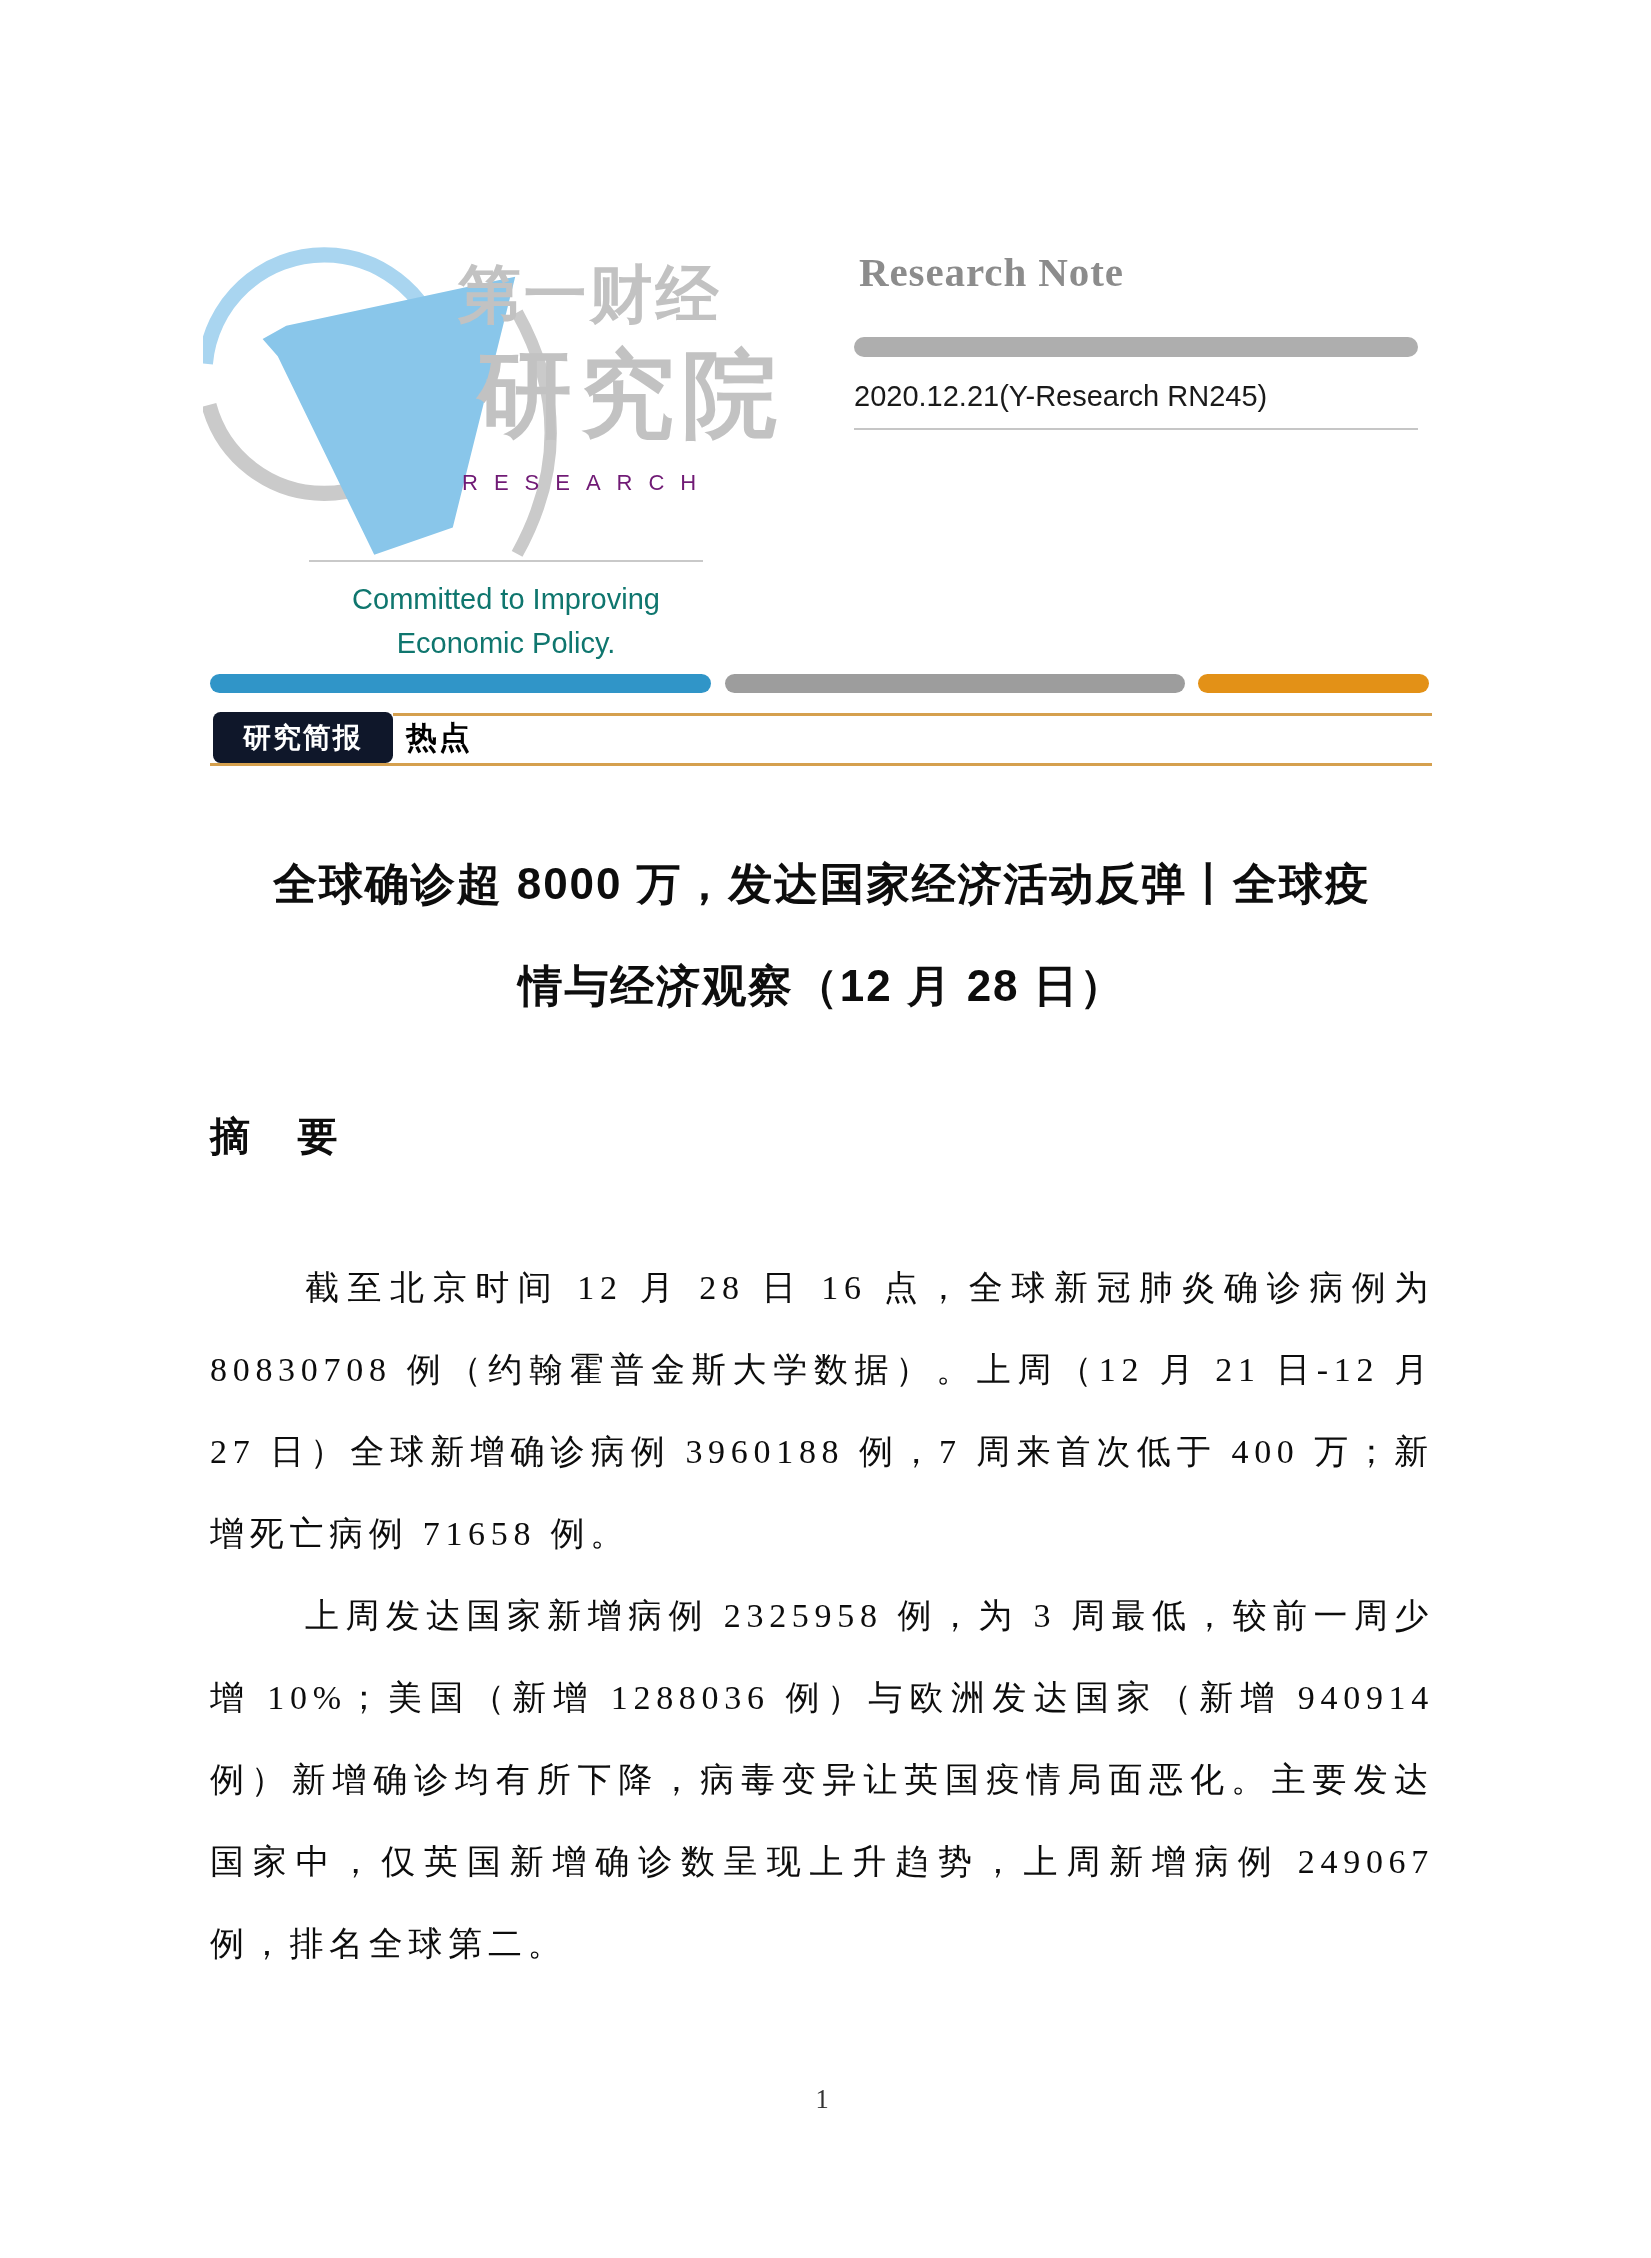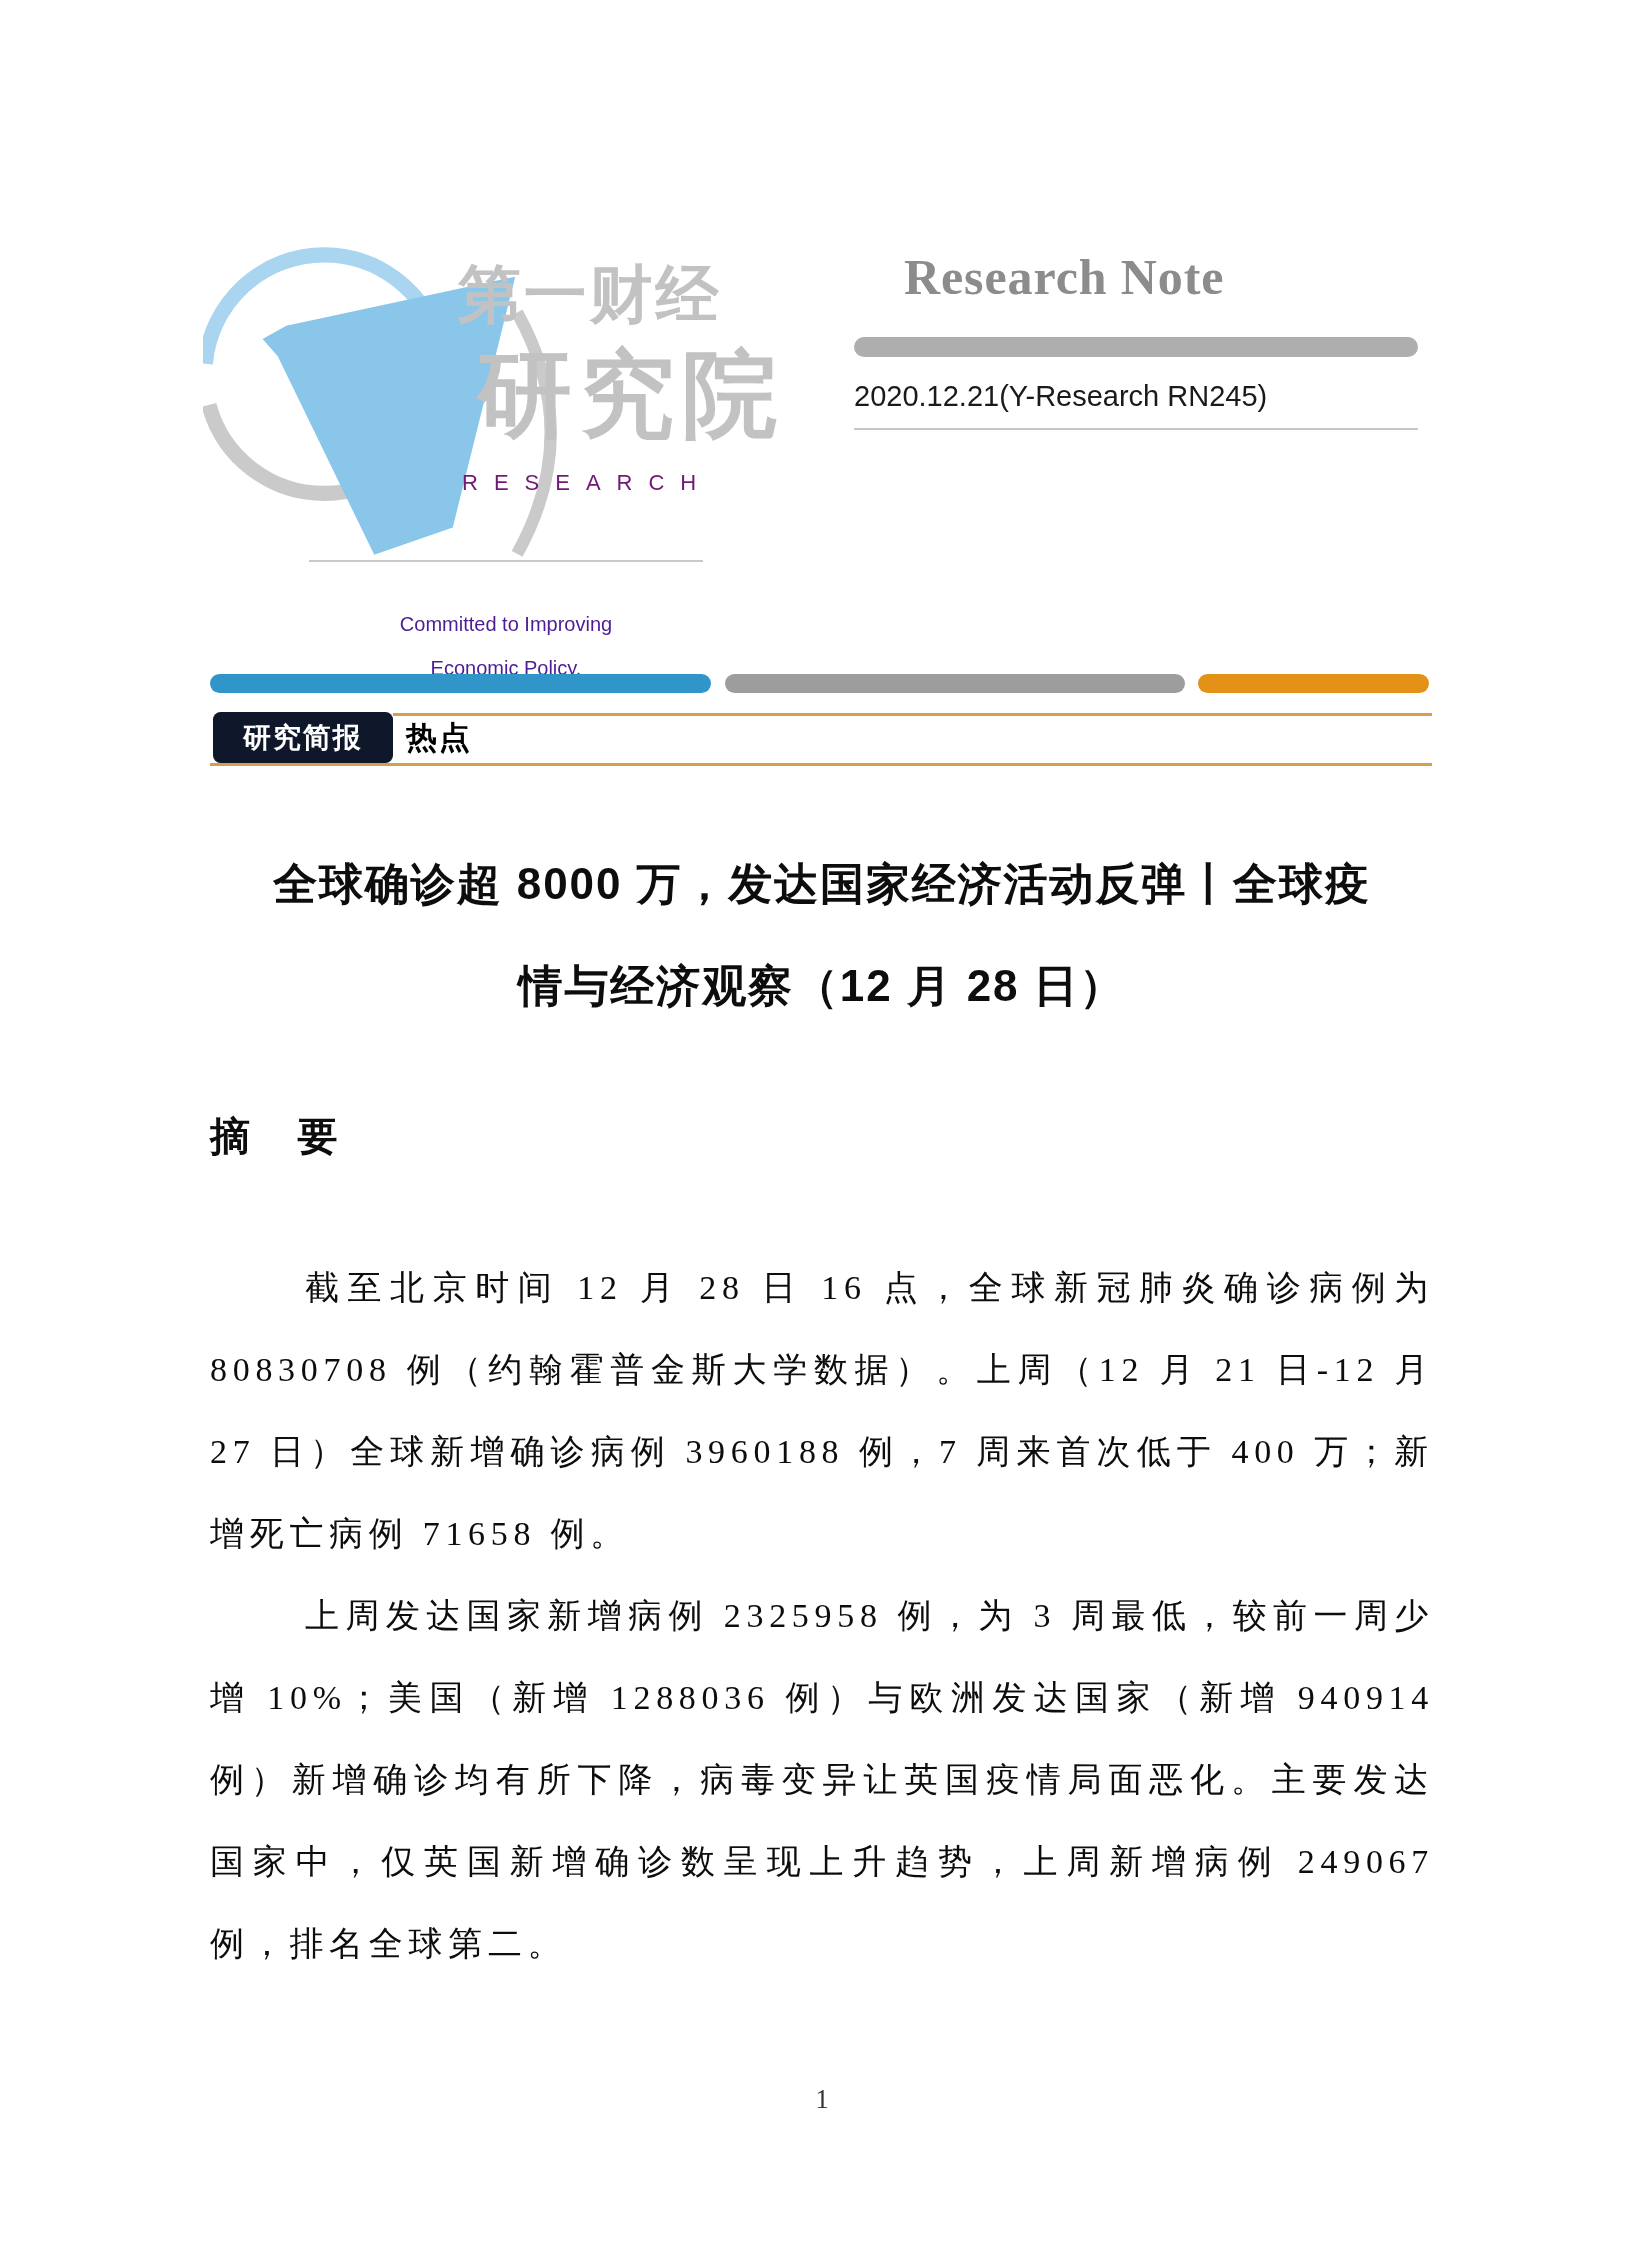--- a/index.html
+++ b/index.html
@@ -27,31 +27,31 @@
     font-weight:bold;font-size:95px;line-height:123px;
     letter-spacing:7.6px;color:#c2c2c2;margin-left:19px;
   }
   .brand-en{
     left:462px;top:470px;width:322px;
     font-family:"Liberation Sans","DejaVu Sans",sans-serif;
     font-size:22px;letter-spacing:16px;color:#701a75;
   }
   .logo-divider{left:309px;top:560px;width:394px;height:1.9px;background:#c9c9c9;}
   .tagline{
-    left:273px;top:602px;width:466px;
+    left:273px;top:577px;width:466px;
     text-align:center;
     font-family:"Liberation Sans","DejaVu Sans",sans-serif;
-    font-size:20px;line-height:44px;color:#4c1d95;
+    font-size:29px;line-height:44px;color:#0f766e;
   }
 
   
   .rn-title{
-    left:904px;top:248px;width:568px;
+    left:859px;top:248px;width:568px;
     font-family:"Liberation Serif","DejaVu Serif",serif;
-    font-weight:bold;font-size:50px;color:#8c8c8c;letter-spacing:0.9px;
+    font-weight:bold;font-size:41px;color:#8c8c8c;letter-spacing:0.9px;
   }
   .rn-pill{left:854px;top:337px;width:564px;height:20px;border-radius:10.4px;background:#aeaeae;}
   .rn-issue{
     left:854px;top:380px;width:564px;
     font-family:"Liberation Sans","DejaVu Sans",sans-serif;
     font-size:29px;color:#1a1a1a;
   }
   .rn-rule{left:854px;top:428px;width:564px;height:1.9px;background:#c6c6c6;}
 
   

